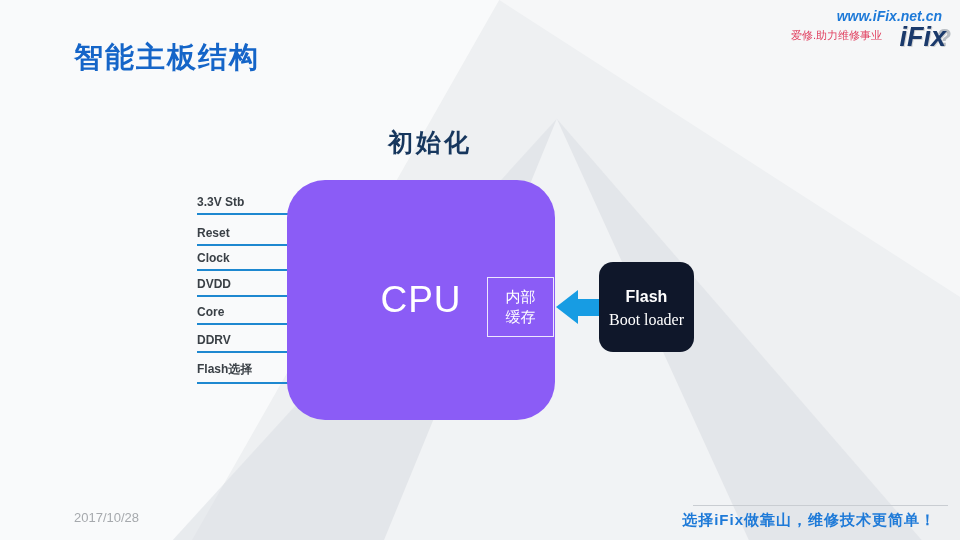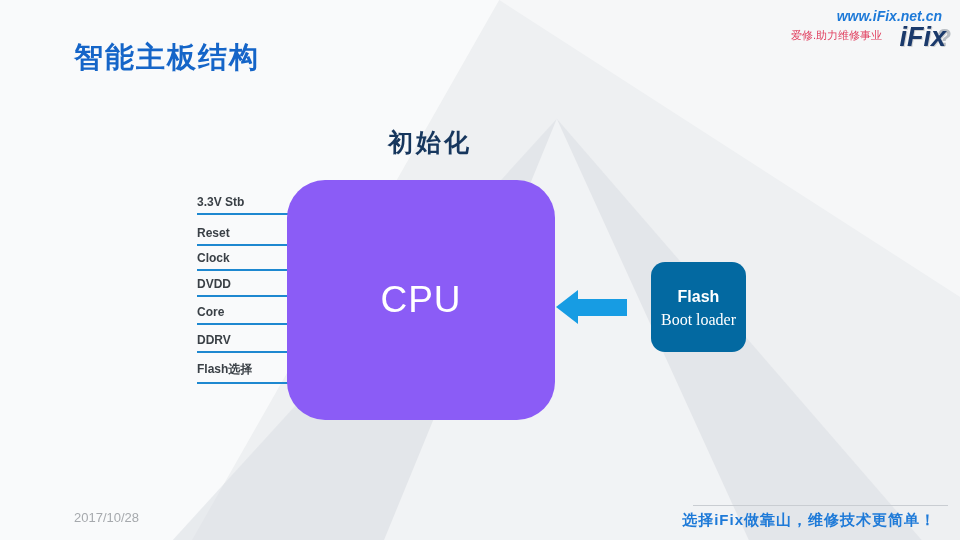--- a/index.html
+++ b/index.html
@@ -51,22 +51,22 @@
     position:absolute; left:0; right:0; top:50%; transform:translateY(-50%);
     text-align:center; color:#fff; font-size:37px; letter-spacing:1px;
   }
   .cache-box {
     position:absolute; left:200px; top:97px; width:67px; height:60px;
     border:1px solid rgba(255,255,255,.85);
     display:flex; flex-direction:column; align-items:center; justify-content:center;
     color:#fff; font-size:15px; line-height:20px;
   }
   .flash-box {
-    position:absolute; left:651px; top:262px; width:95px; height:90px;
-    background:#0369a1; border-radius:14px; color:#fff; text-align:center;
+    position:absolute; left:599px; top:262px; width:95px; height:90px;
+    background:#0f172a; border-radius:14px; color:#fff; text-align:center;
   }
   .flash-title { margin-top:26px; font-size:16px; font-weight:bold; }
   .flash-sub { margin-top:5px; font-size:16px;font-family:Liberation Serif, serif; }
   .big-arrow-shaft {
     position:absolute; left:578px; top:299px; width:49px; height:17px; background:#179ce3;
   }
   .big-arrow-head {
     position:absolute; left:556px; top:290px; width:0; height:0;
     border-top:17px solid transparent; border-bottom:17px solid transparent;
     border-right:22px solid #179ce3;
@@ -143,20 +143,24 @@
     <span class="lbl">DDRV</span>
     <div class="line"></div>
   </div>
   <div class="input-row r6">
     <span class="lbl">Flash选择</span>
     <div class="line"></div>
   </div>
 
   <div class="cpu-box">
     <div class="cpu-label">CPU</div>
+    <div class="cache-box">
+      <span>内部</span>
+      <span>缓存</span>
+    </div>
   </div>
 
   <div class="big-arrow-shaft"></div>
   <div class="big-arrow-head"></div>
 
   <div class="flash-box">
     <div class="flash-title">Flash</div>
     <div class="flash-sub">Boot loader</div>
   </div>
 

